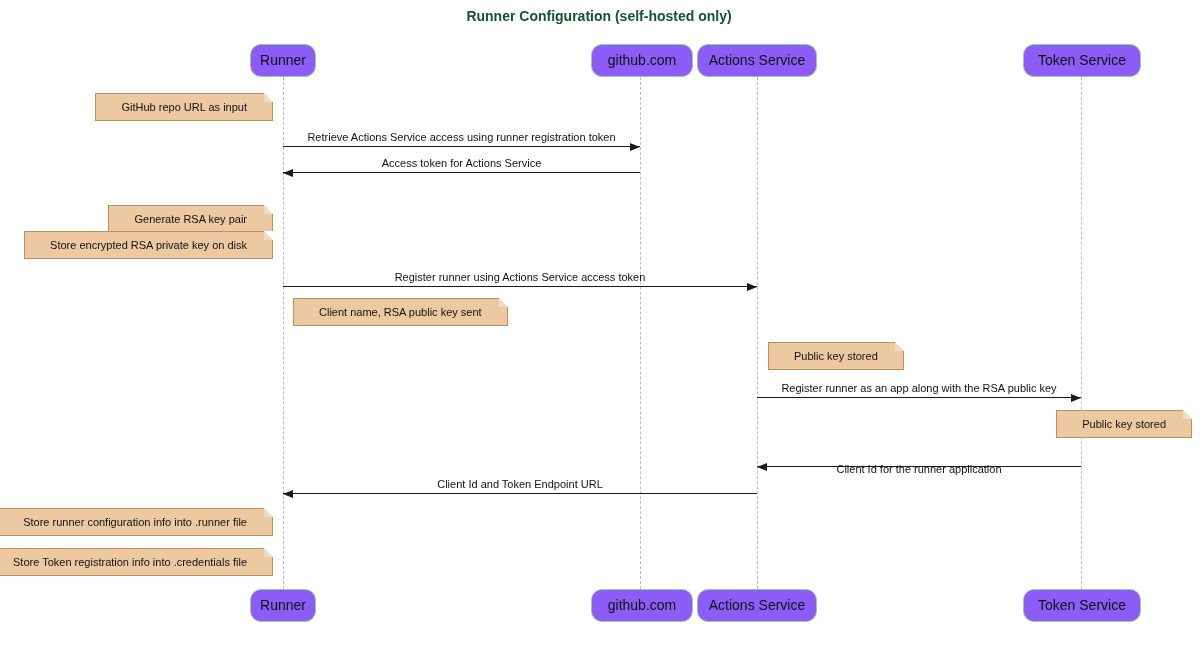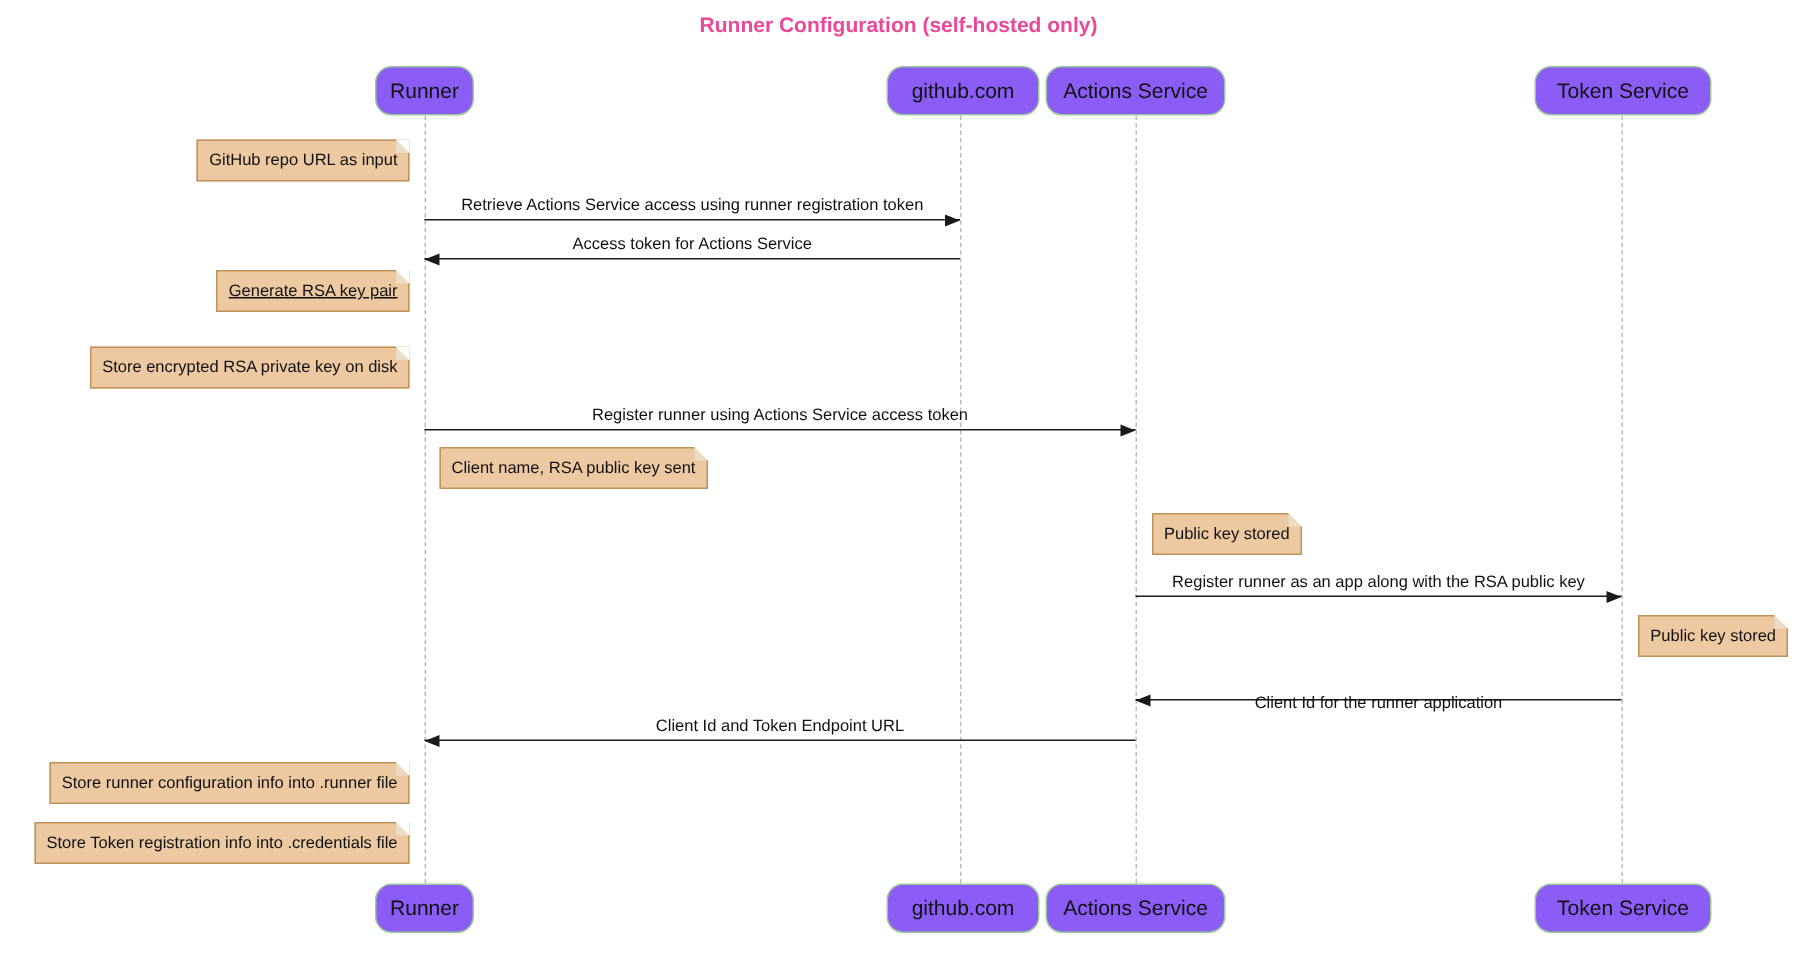--- a/index.html
+++ b/index.html
@@ -2,21 +2,21 @@
 <html><head>
 <meta charset="utf-8">
 <style>
   html,body { margin:0; padding:0; background:#ffffff; }
   .stage {
     position:relative; width:1200px; height:647px; background:#ffffff;
     font-family:"Liberation Sans", sans-serif; color:#111; overflow:hidden;
   }
   .title {
     position:absolute; left:0; top:8px; width:1198px; text-align:center;
-    font-size:14px; font-weight:bold; color:#ec4899;
+    font-size:14px; font-weight:bold; color:#14532d;
   }
   
   .pbox {
     position:absolute; height:33px; line-height:31px; text-align:center;
     background:#8b5cf6; border:1px solid #9ac79c; border-radius:11px;
     font-size:14px; color:#111; box-sizing:border-box; z-index:3; white-space:nowrap;
   }
   .row-top { top:44px; }
   .row-bot { top:589px; }
   .p-runner  { left:250px; width:66px; }
@@ -58,30 +58,30 @@
   .m4-arr   { left:1071px; top:393.5px; }
   .m5-label { left:757px; top:450px;  width:324px;margin-top:12px; }
   .m5-line  { left:757px; top:466px;  width:324px; }
   .m5-arr   { left:757px; top:462.5px; }
   .m6-label { left:283px; top:477px;  width:474px; }
   .m6-line  { left:283px; top:493px;  width:474px; }
   .m6-arr   { left:283px; top:489.5px; }
   
   .note {
     position:absolute; background:#ecc9a1; border:1px solid #c09159;
-    font-size:11px; line-height:14px; padding:6px 7px; color:#111;
+    font-size:11px; line-height:14px; padding:6px 25px; color:#111;
     white-space:nowrap; width:max-content; z-index:3; box-sizing:content-box;
   }
   .note::before {
     content:""; position:absolute; top:-1px; right:-1px; width:0; height:0;
     border-style:solid; border-width:0 9px 9px 0;
     border-color:#ffffff #ffffff #ecdcc3 #ecdcc3;
   }
   .n1 { top:93px;  right:927px; }
-  .n2 { top:180px; right:927px;text-decoration:underline; }
+  .n2 { top:205px; right:927px; }
   .n3 { top:231px; right:927px; }
   .n4 { top:298px; left:293px; }
   .n5 { top:342px; left:768px; }
   .n6 { top:410px; right:8px; }
   .n7 { top:508px; right:927px; }
   .n8 { top:548px; right:927px; }
 </style>
 </head>
 <body>
 

